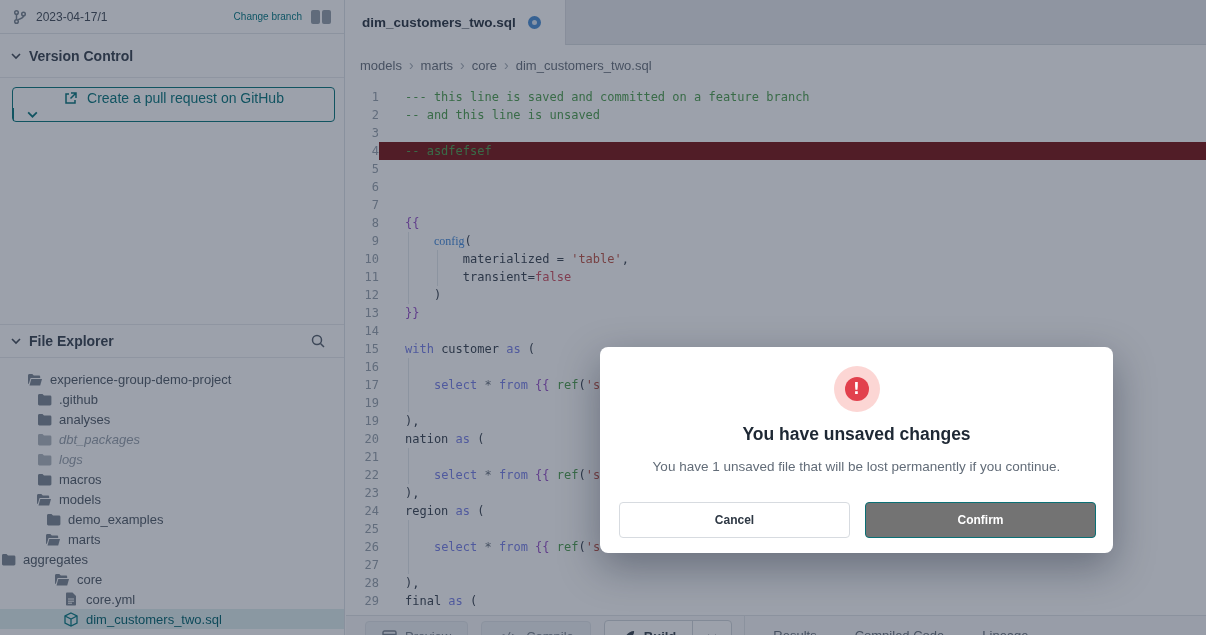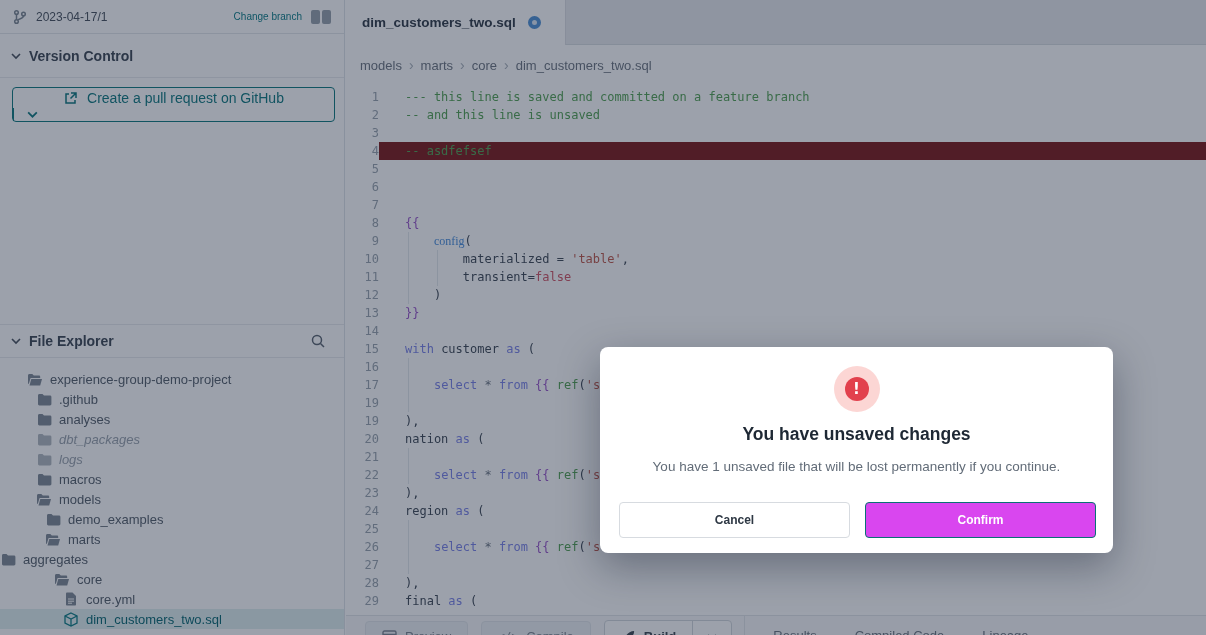--- a/index.html
+++ b/index.html
@@ -69,21 +69,21 @@
   .overlay { position: absolute; inset: 0; background: rgba(18, 30, 56, 0.42); z-index: 50; }
   .modal { position: absolute; left: 600px; top: 347px; width: 513px; height: 206px; background: #fff; border-radius: 8px; z-index: 60; box-shadow: 0 14px 40px rgba(8, 18, 38, 0.35); }
   .modal-iconwrap { position: absolute; left: 0; right: 0; top: 19px; display: flex; justify-content: center; }
   .err-outer { width: 46px; height: 46px; border-radius: 50%; background: #fcd6d4; display: flex; align-items: center; justify-content: center; }
   .err-inner { width: 24px; height: 24px; border-radius: 50%; background: #e2414d; color: #fff; font-size: 15px; font-weight: 700; display: flex; align-items: center; justify-content: center; font-family: "DejaVu Sans", sans-serif; }
   .modal-title { position: absolute; left: 0; right: 0; top: 77px; text-align: center; font-size: 17.5px; font-weight: 700; color: #1e2834; }
   .modal-body { position: absolute; left: 0; right: 0; top: 112px; text-align: center; font-size: 13.5px; color: #626c78; }
   .modal-actions { position: absolute; left: 19px; right: 17px; top: 155px; display: flex; gap: 15px; }
   .modal-btn { flex: 1; height: 36px; border-radius: 4px; font-size: 12px; display: flex; align-items: center; justify-content: center; cursor: pointer; font-family: "Liberation Sans", sans-serif; }
   .btn-cancel { background: #fff; border: 1px solid #d7dbe0; color: #2e3844; font-weight: 600; }
-  .btn-confirm { background: #d946ef; border: 1px solid #0a7075; color: #fff; font-weight: 700; }
+  .btn-confirm { background: #737373; border: 1px solid #0a7075; color: #fff; font-weight: 700; }
 </style>
 </head>
 <body>
 
 <div class="sidebar">
 
   <div class="branch-bar">
     <span>
       <svg width="16" height="16" viewBox="0 0 16 16" fill="none" stroke="#7d8893" stroke-width="1.5">
         <circle cx="4.5" cy="3.5" r="1.8"></circle>

